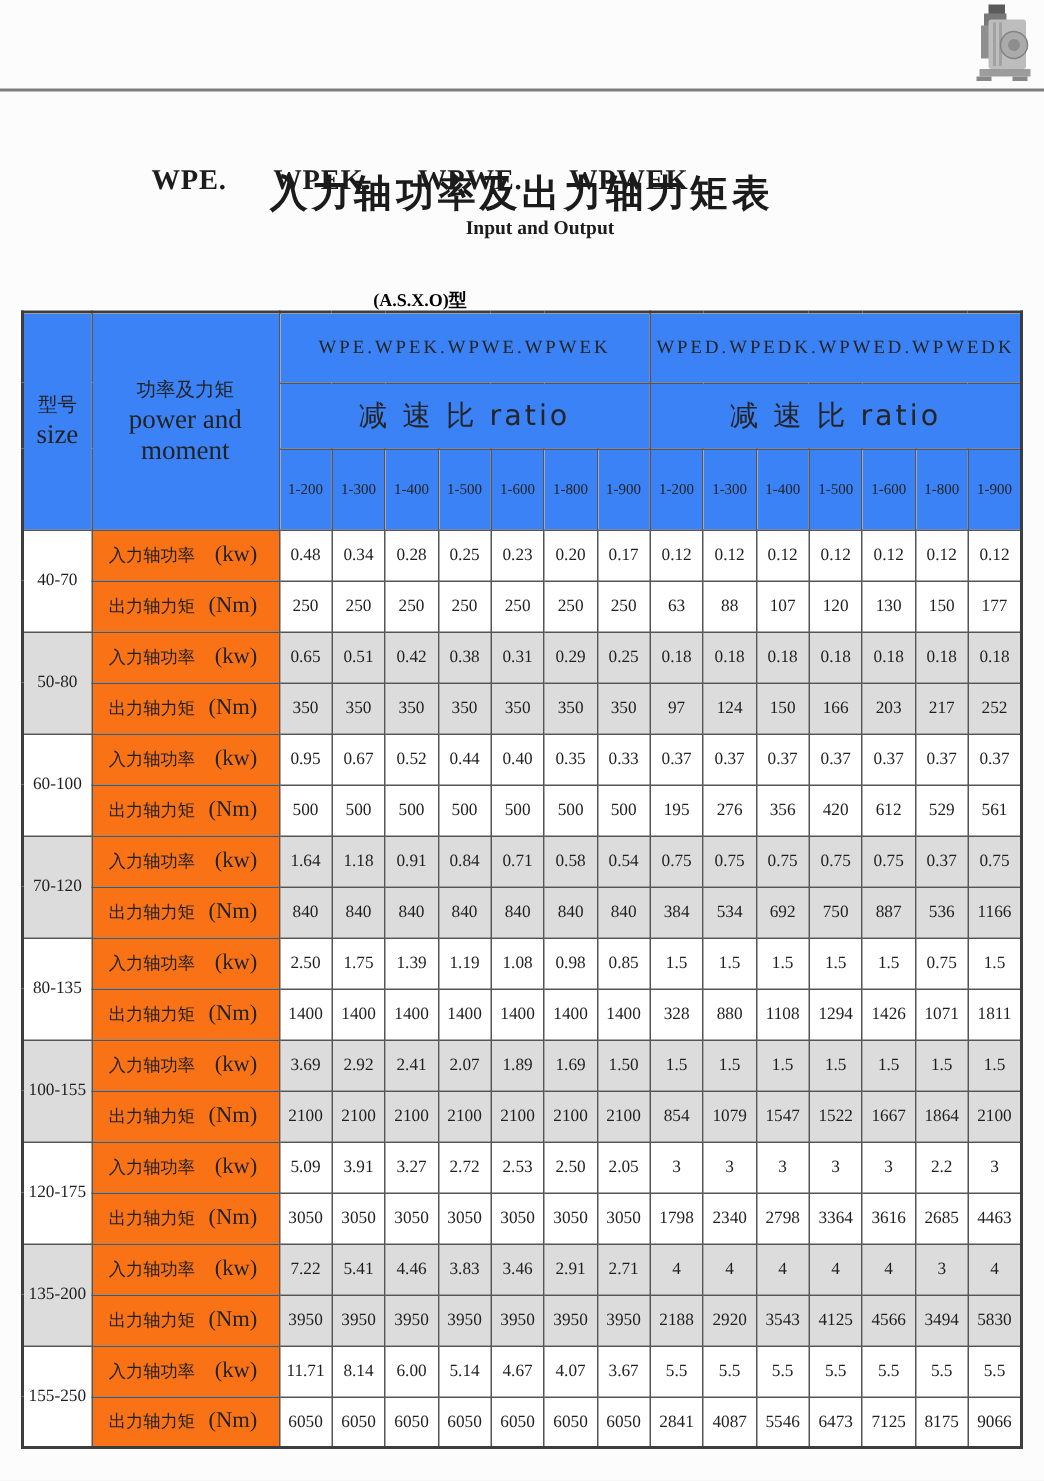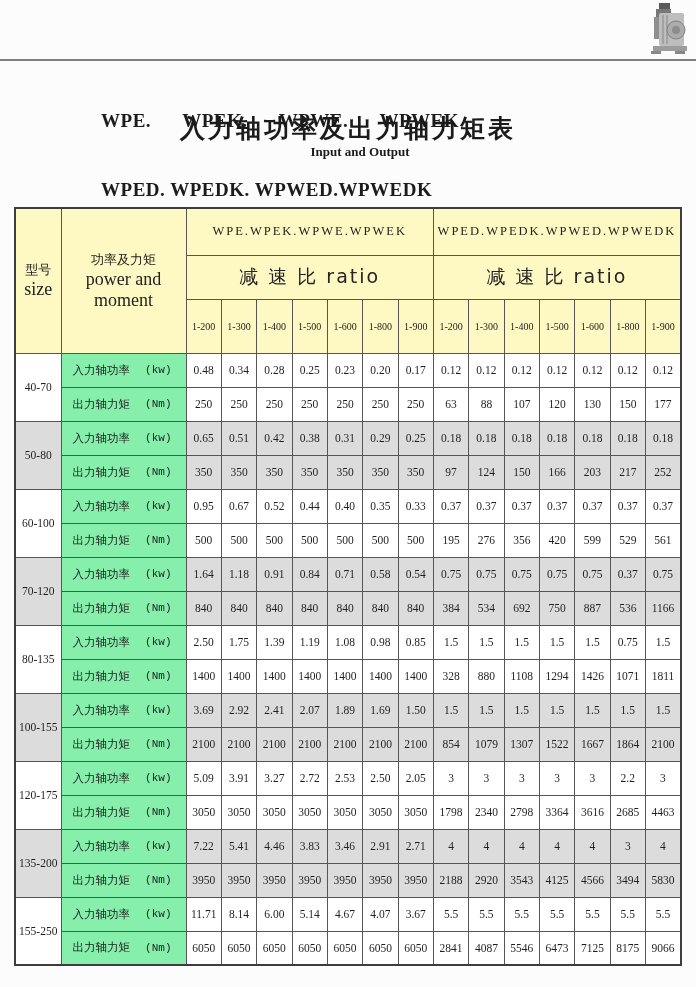--- a/index.html
+++ b/index.html
@@ -16,38 +16,38 @@
 
   .cn-title { position:absolute; top:112px; left:0; width:696px; text-align:center; font-size:25px; font-weight:bold; letter-spacing:3px; color:#1b1b1b; font-family:"DejaVu Sans", sans-serif; }
   .en-title { position:absolute; top:144px; left:0; width:696px; text-align:center; font-size:13px; font-weight:bold; color:#1b1b1b;margin-left:12px; }
 
   .speed-note { position:absolute; top:178px; left:15px; font-size:12.5px; color:#2a2a2a; font-family:"DejaVu Sans", sans-serif; }
 
   table.spec { position:absolute; top:207px; left:14px; width:668px; border-collapse:collapse; table-layout:fixed; background:#fff; }
   table.spec { border:2px solid #3d3d3d; }
   table.spec td { border:1px solid #555; text-align:center; vertical-align:middle; overflow:hidden; }
 
-  thead td { background:#fef9c3;margin-top:44px; }
+  thead td { background:#3b82f6;margin-top:44px; }
   tr.h1 td { height:47px; }
   tr.h2 td { height:44px; }
   tr.h3 td { height:54px; }
 
   .corner .cn { font-size:13px; font-family:"DejaVu Sans", sans-serif; color:#222; }
   .corner .en { font-size:18px; font-family:"Liberation Serif", serif; color:#222; }
   .group-title { font-size:12.5px; letter-spacing:2px; color:#242424; }
   .ratio-label { font-size:19px; letter-spacing:2px; font-family:"DejaVu Sans", sans-serif; color:#242424; }
   .rcell { font-size:10px; color:#242424; }
 
   tbody td { height:34px; font-size:11.5px; color:#1f1f1f; background:#fff; }
   tbody td.sh { background:#dcdcdc; }
   td.size { font-size:11.5px; }
-  td.label { padding:0; background:#86efac; }
+  td.label { padding:0; background:#f97316; }
   td.label .lwrap { display:flex; justify-content:space-between; align-items:center; padding:0 14px 0 11px; }
   td.label .lcn { font-size:11.5px; font-family:"DejaVu Sans", sans-serif; color:#222; }
-  td.label .lunit { font-size:11px; font-family:Liberation Mono, monospace; color:#222; }
+  td.label .lunit { font-size:15px; font-family:Liberation Serif, serif; color:#222; }
 </style>
 </head>
 <body>
 
 <div class="page">
 
   <div class="photo">
     <svg width="44" height="55" viewBox="0 0 44 55">
       <rect x="14" y="1" width="11" height="8" fill="#5a5a5a"></rect>
       <rect x="11" y="7" width="15" height="10" fill="#787878"></rect>
@@ -61,21 +61,20 @@
       <rect x="6" y="49" width="10" height="3" fill="#888888"></rect>
       <rect x="30" y="49" width="10" height="3" fill="#888888"></rect>
     </svg>
   </div>
 
   <div class="rule"></div>
 
   <div class="title-block">
     <div class="models">
       <div>WPE.      WPEK.      WPWE.      WPWEK</div>
-      <div>WPED. WPEDK. WPWED.WPWEDK</div>
     </div>
     <div class="type-suffix">(A.S.X.O)型</div>
   </div>
 
   <div class="cn-title">入力轴功率及出力轴力矩表</div>
   <div class="en-title">Input and Output</div>
 
   <table class="spec">
     <colgroup>
       <col style="width:46px">
@@ -240,21 +239,21 @@
           <td class="val">500</td>
           <td class="val">500</td>
           <td class="val">500</td>
           <td class="val">500</td>
           <td class="val">500</td>
           <td class="val">500</td>
           <td class="val">195</td>
           <td class="val">276</td>
           <td class="val">356</td>
           <td class="val">420</td>
-          <td class="val">599</td>
+          <td class="val">612</td>
           <td class="val">529</td>
           <td class="val">561</td>
         </tr>
         <tr>
           <td rowspan="2" class="size sh">70-120</td>
           <td class="label">
             <div class="lwrap">
               <span class="lcn">入力轴功率</span>
               <span class="lunit">(kw)</span>
             </div>
@@ -373,21 +372,21 @@
           </td>
           <td class="val sh">2100</td>
           <td class="val sh">2100</td>
           <td class="val sh">2100</td>
           <td class="val sh">2100</td>
           <td class="val sh">2100</td>
           <td class="val sh">2100</td>
           <td class="val sh">2100</td>
           <td class="val sh">854</td>
           <td class="val sh">1079</td>
-          <td class="val sh">1307</td>
+          <td class="val sh">1547</td>
           <td class="val sh">1522</td>
           <td class="val sh">1667</td>
           <td class="val sh">1864</td>
           <td class="val sh">2100</td>
         </tr>
         <tr>
           <td rowspan="2" class="size">120-175</td>
           <td class="label">
             <div class="lwrap">
               <span class="lcn">入力轴功率</span>

